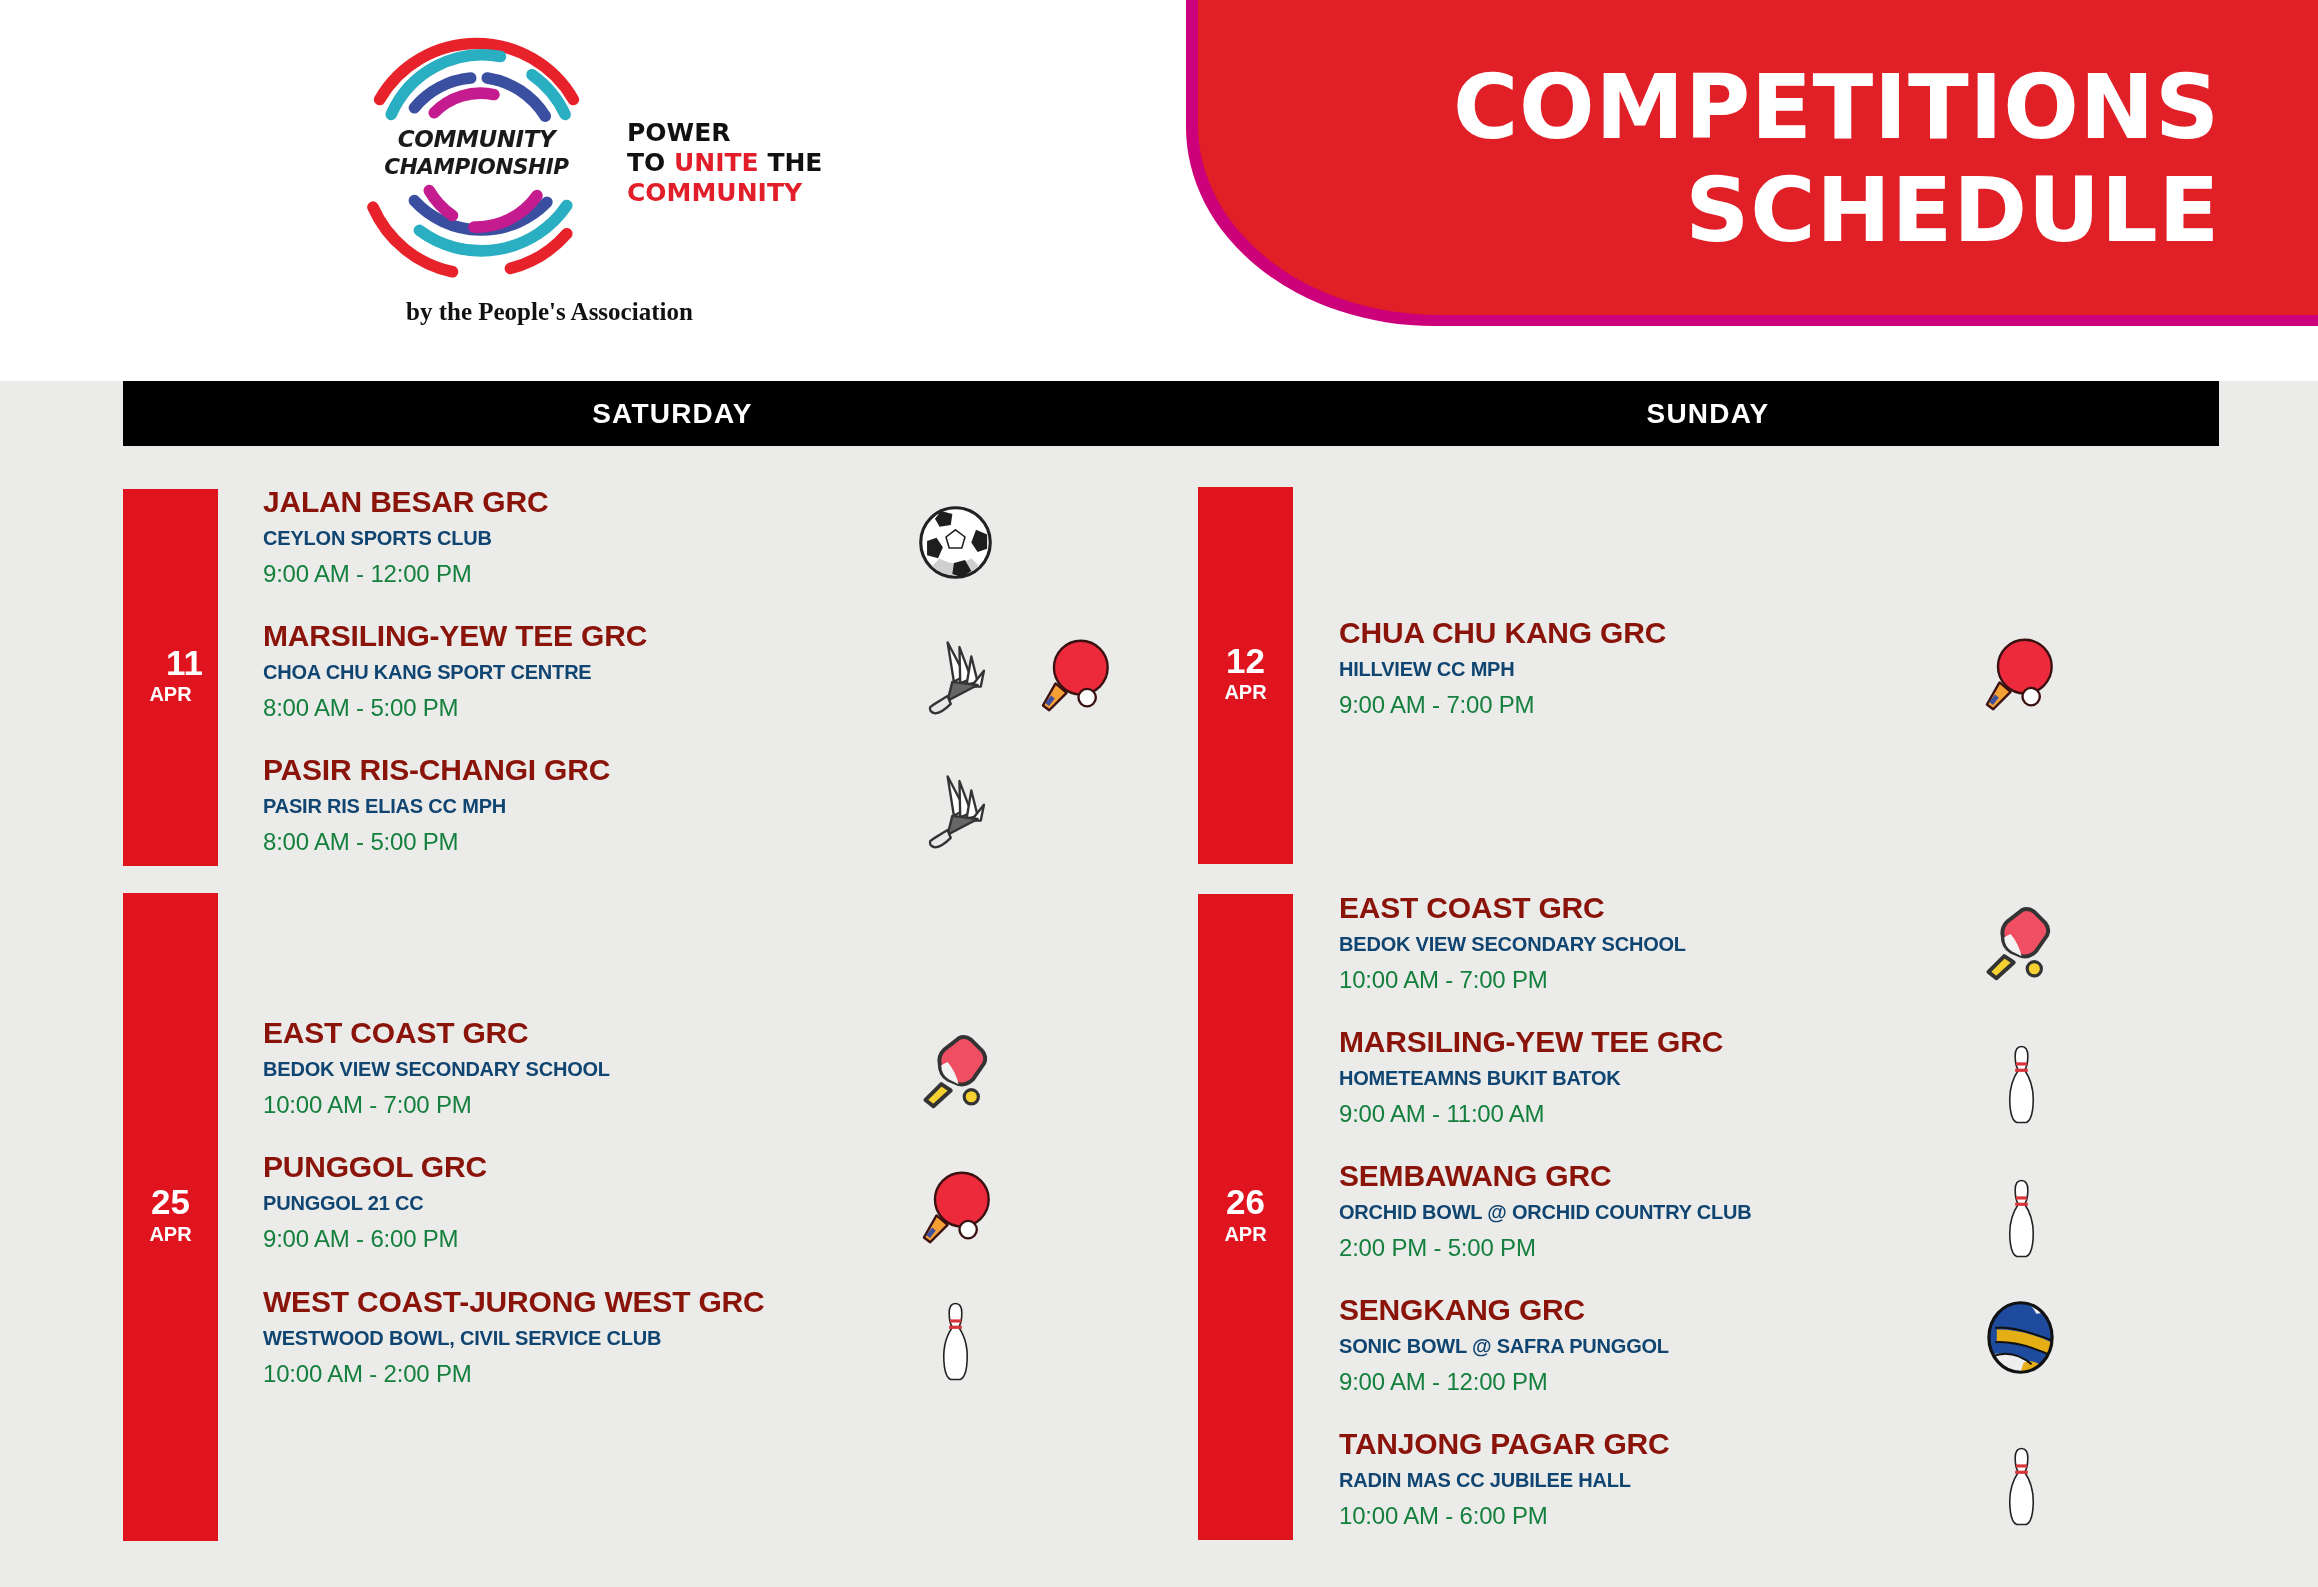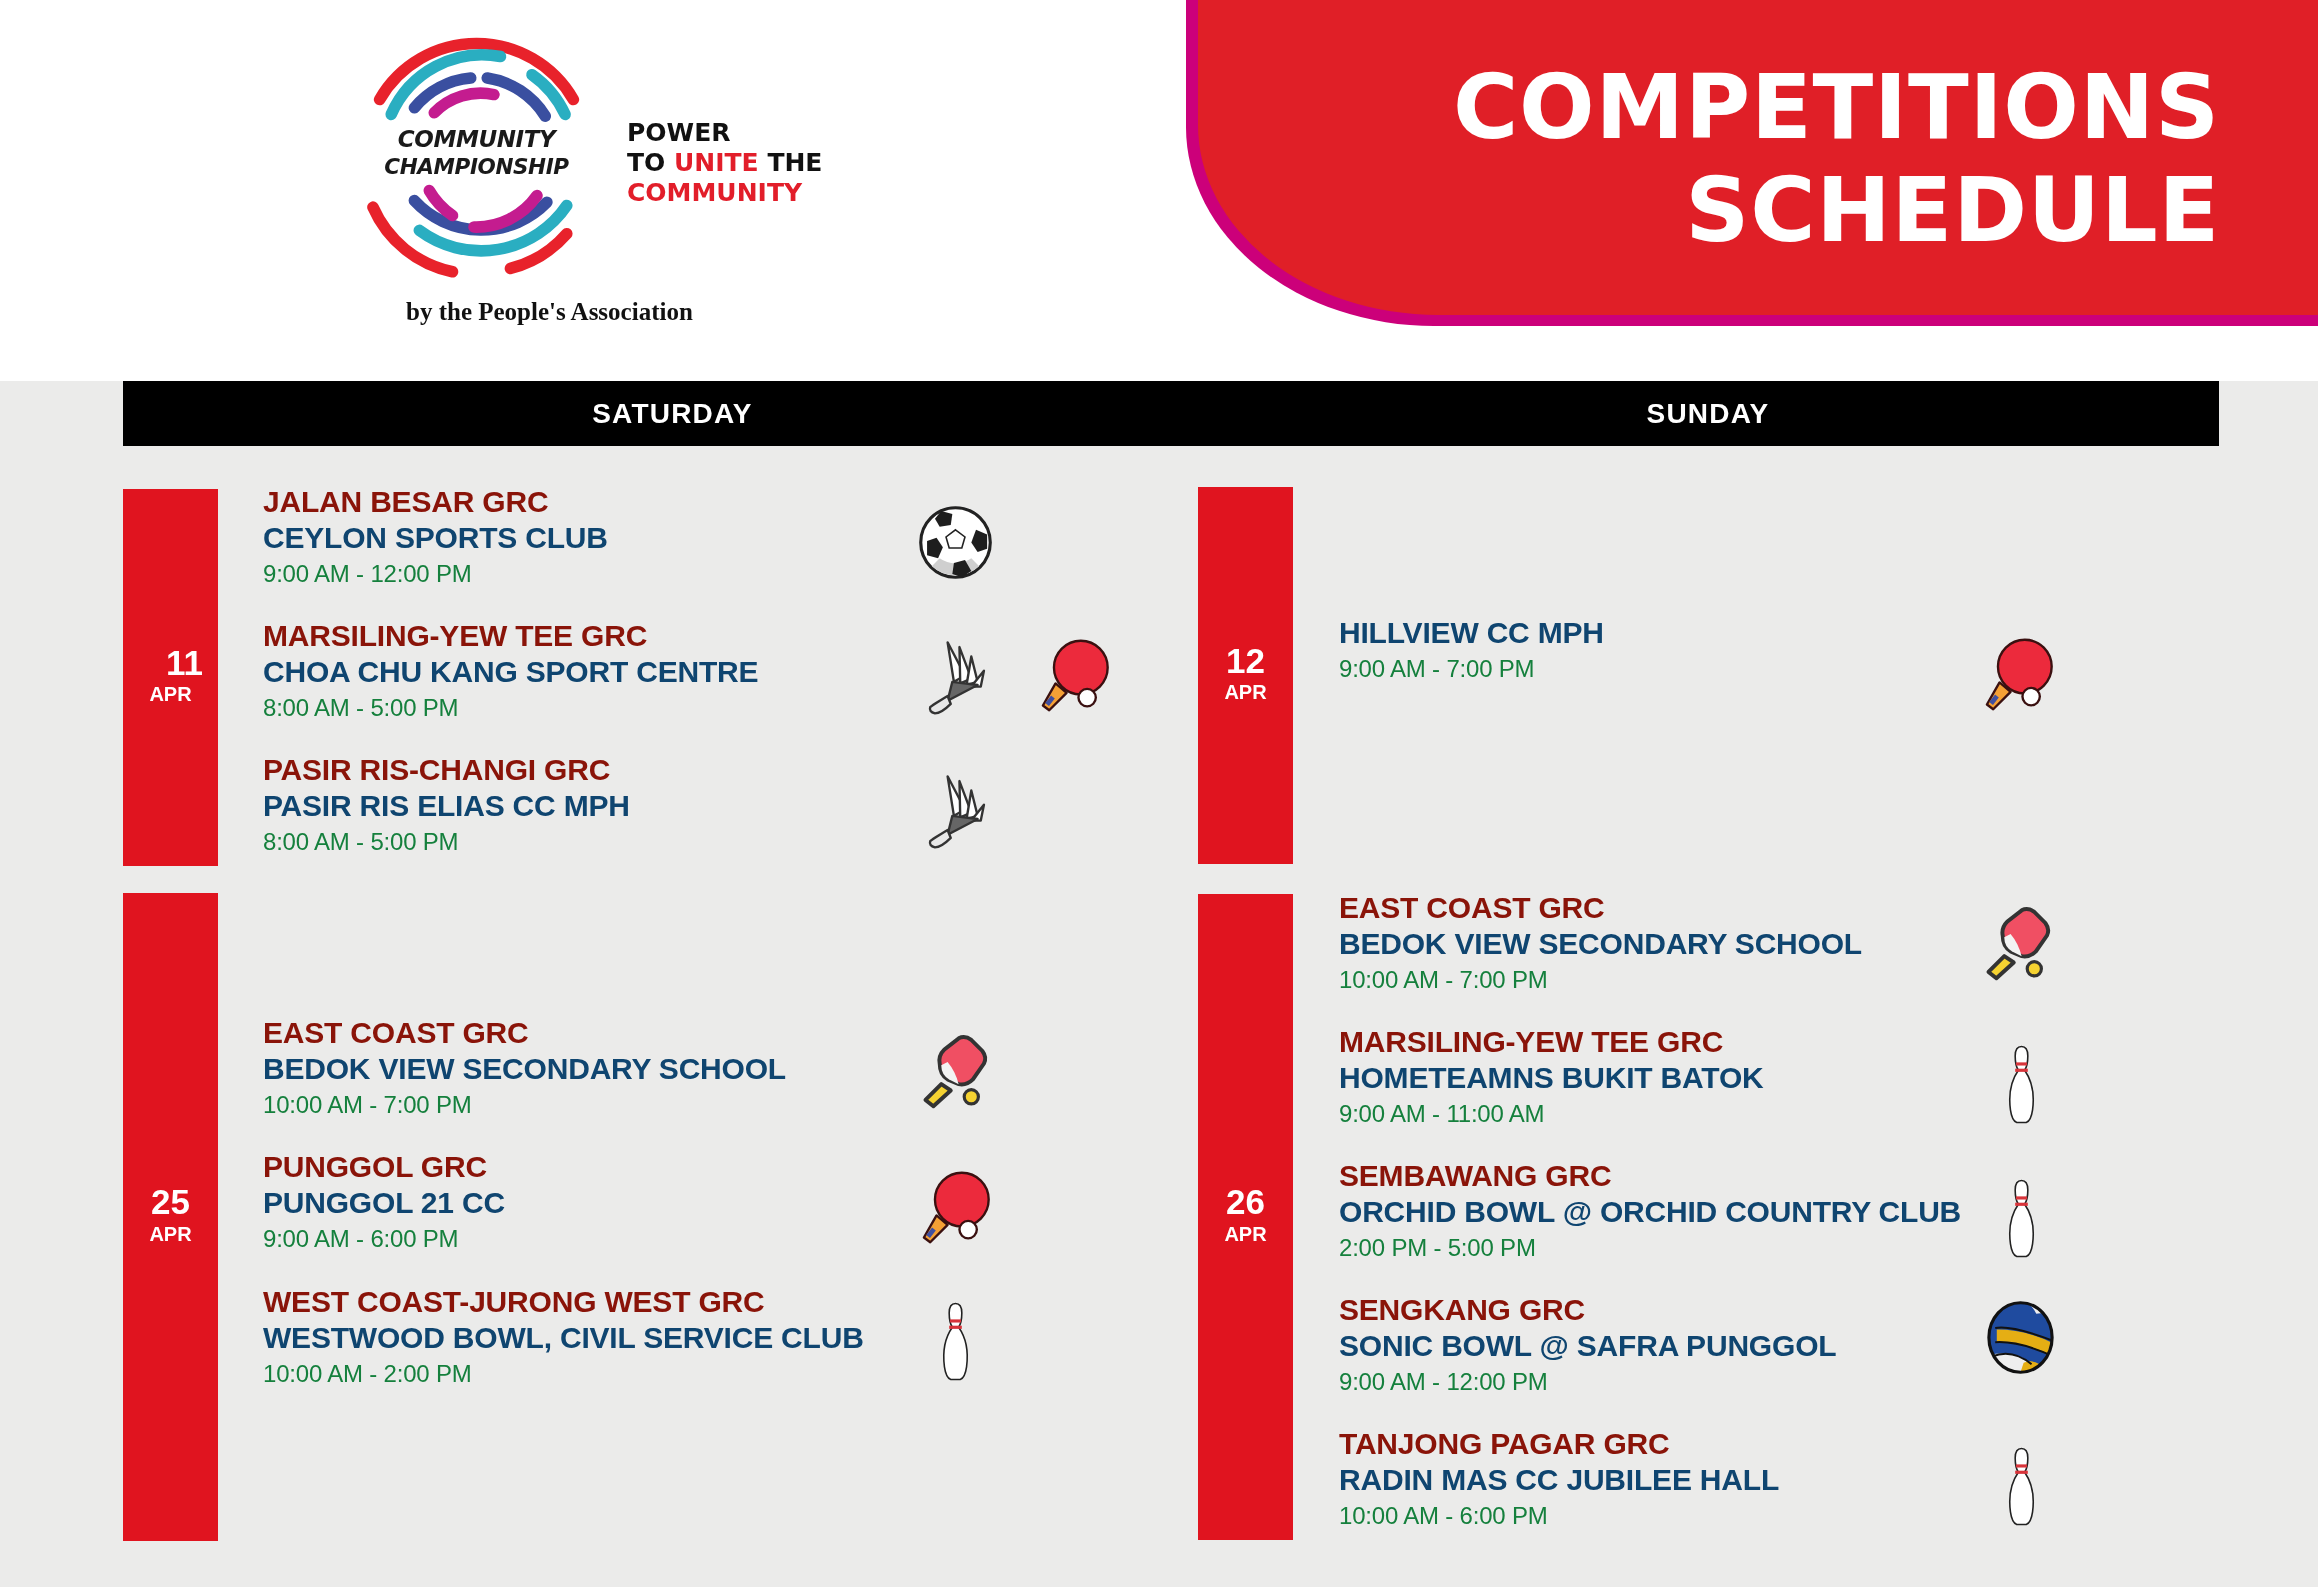--- a/index.html
+++ b/index.html
@@ -36,21 +36,21 @@
     text-align: center; line-height: 65px; }
   .day-sat { left: 123px; width: 1099px; }
   .day-sun { left: 1197px; width: 1022px; }
 
   .date-block { position: absolute; width: 95px; background: #e0141f; color: #fff; text-align: center; }
   .date-block .dnum { position: absolute; left: 0; width: 100%; font-weight: bold; font-size: 35px; line-height: 35px; }
   .date-block .dmon { position: absolute; left: 0; width: 100%; font-weight: bold; font-size: 20px; line-height: 20px; }
 
   .event { position: absolute; width: 662px; }
   .event .grc { display: block; color: #8a1409; font-weight: bold; font-size: 30px; line-height: 36px; letter-spacing: -0.2px; }
-  .event .venue { display: block; color: #0f4570; font-weight: bold; font-size: 30px; line-height: 36px; letter-spacing: -0.2px; }
+  .event .venue { display: block; color: #0f4570; font-weight: bold; font-size: 20px; line-height: 36px; letter-spacing: -0.2px; }
   .event .time { display: block; color: #15803d; font-size: 24px; line-height: 36px; letter-spacing: -0.2px; }
 
   .icon { position: absolute; width: 79px; height: 79px; }
 </style>
 </head>
 <body>
 
 <svg width="0" height="0" style="position:absolute">
   <defs>
     <symbol id="sym-football" viewBox="0 0 100 100">
@@ -215,20 +215,21 @@
 </div>
 <svg class="icon" style="left:916px; top:1302px;" viewBox="0 0 96 96" width="79" height="79">
     <use href="#sym-bowling"></use>
   </svg>
 
 <div class="date-block" style="left:1198px; top:487px; height:377px;">
   <span class="dnum" style="top:156px;">12</span>
   <span class="dmon" style="top:195px;">APR</span>
 </div>
 <div class="event" style="left:1339px; top:615px;">
+  <span class="grc">CHUA CHU KANG GRC</span>
   <span class="venue">HILLVIEW CC MPH</span>
   <span class="time">9:00 AM - 7:00 PM</span>
 </div>
 <svg class="icon" style="left:1979px; top:635px;" viewBox="0 0 96 96" width="79" height="79">
     <use href="#sym-table-tennis"></use>
   </svg>
 
 <div class="date-block" style="left:1198px; top:894px; height:646px;">
   <span class="dnum" style="top:290px;">26</span>
   <span class="dmon" style="top:330px;">APR</span>

